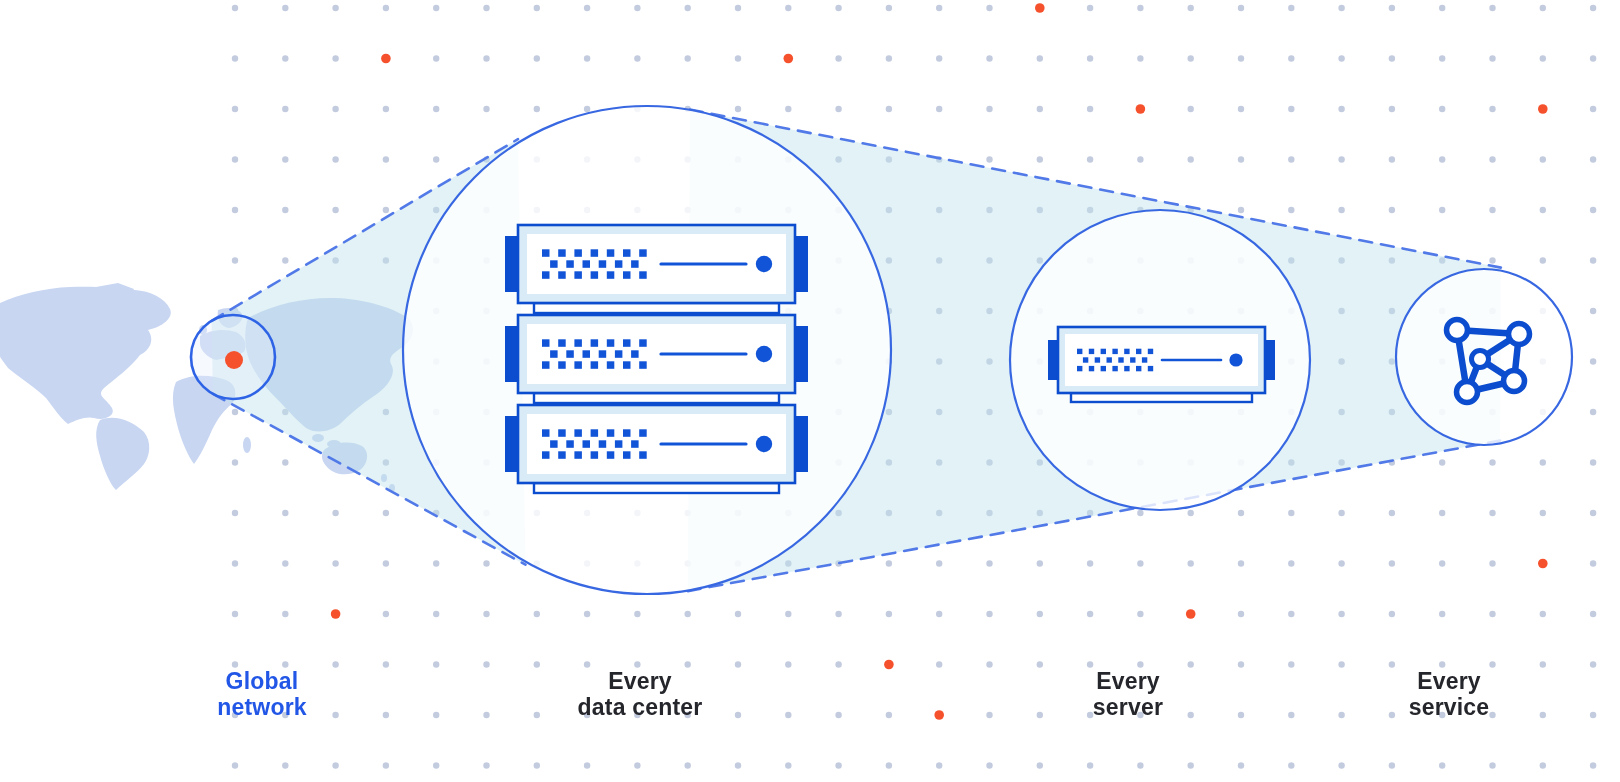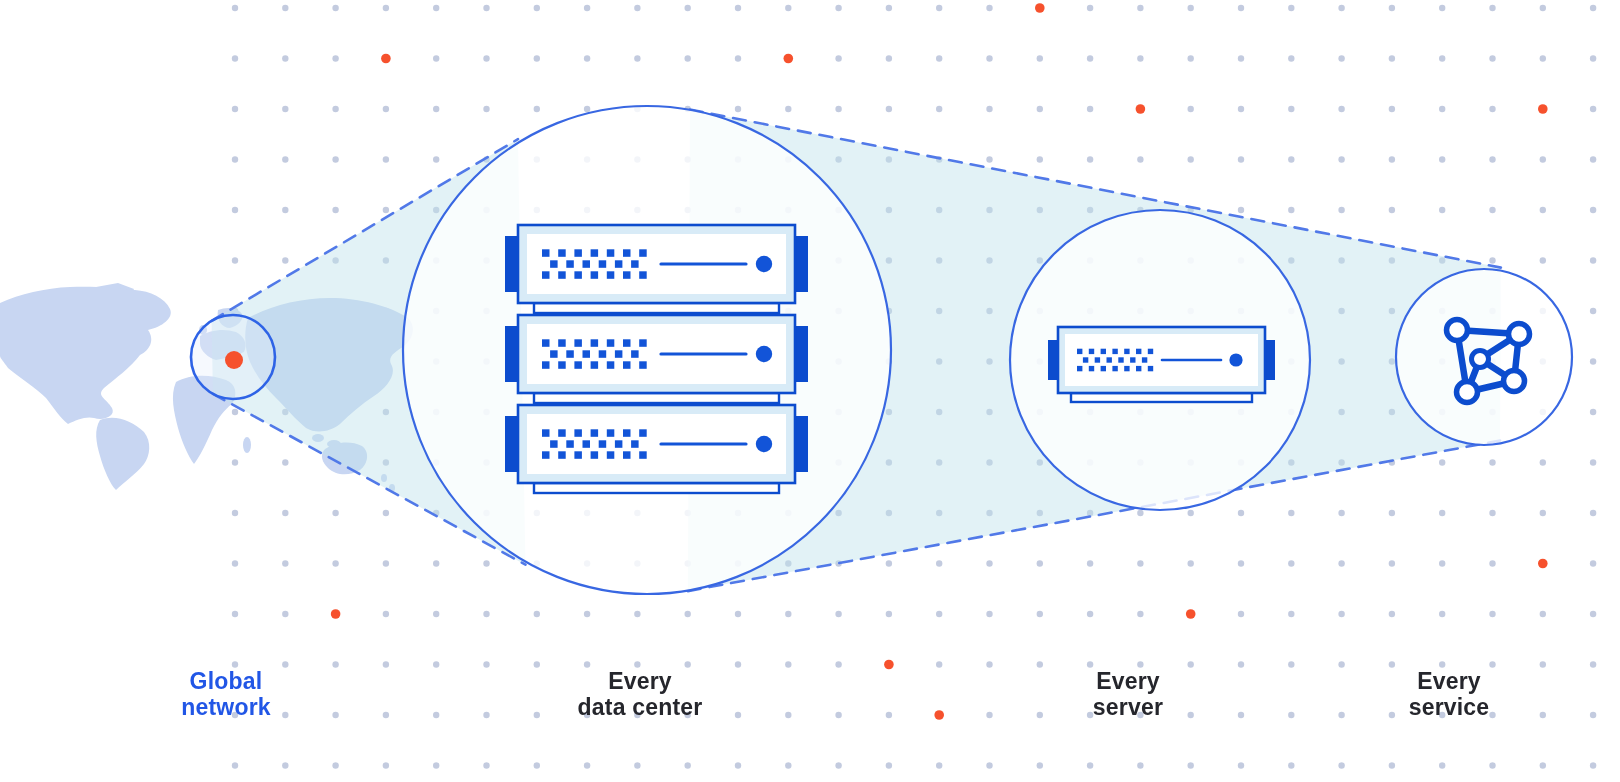--- a/index.html
+++ b/index.html
@@ -15,21 +15,21 @@
   .land{fill:var(--map-fill);stroke:none;}
   .net-edge{stroke:var(--dark-blue);stroke-width:6.5;stroke-linecap:round;}
   .net-node{fill:#ffffff;stroke:var(--dark-blue);stroke-width:5.5;}
   .net-node.center{stroke-width:5;}
   .stage-label{
     position:absolute;transform:translateX(-50%);
     top:668px;text-align:center;
     font-size:23px;font-weight:700;line-height:26px;
     color:var(--label-dark);white-space:pre-line;letter-spacing:.2px;
   }
-  .stage-label.blue{color:var(--label-blue);}
+  .stage-label.blue{color:var(--label-blue);margin-left:36px;}
 </style>
 </head>
 <body>
 
 <svg id="scene" viewBox="0 0 1620 782">
 
   <g id="dot-grid">
       <circle cx="235.0" cy="8.0" r="3.2" style="fill:var(--grid-dot)"></circle>
       <circle cx="285.3" cy="8.0" r="3.2" style="fill:var(--grid-dot)"></circle>
       <circle cx="335.6" cy="8.0" r="3.2" style="fill:var(--grid-dot)"></circle>

